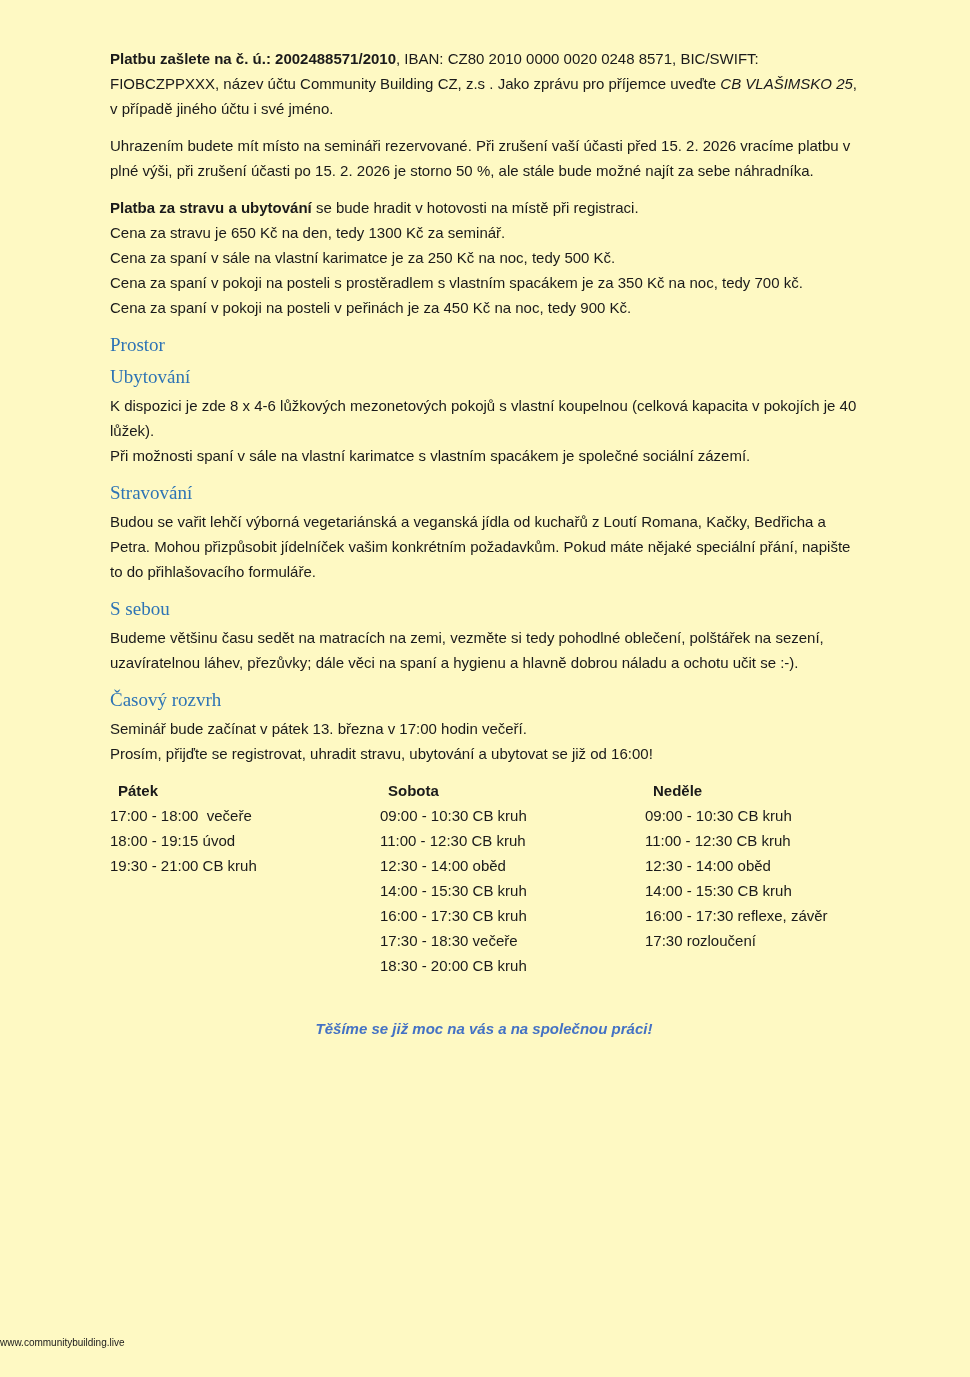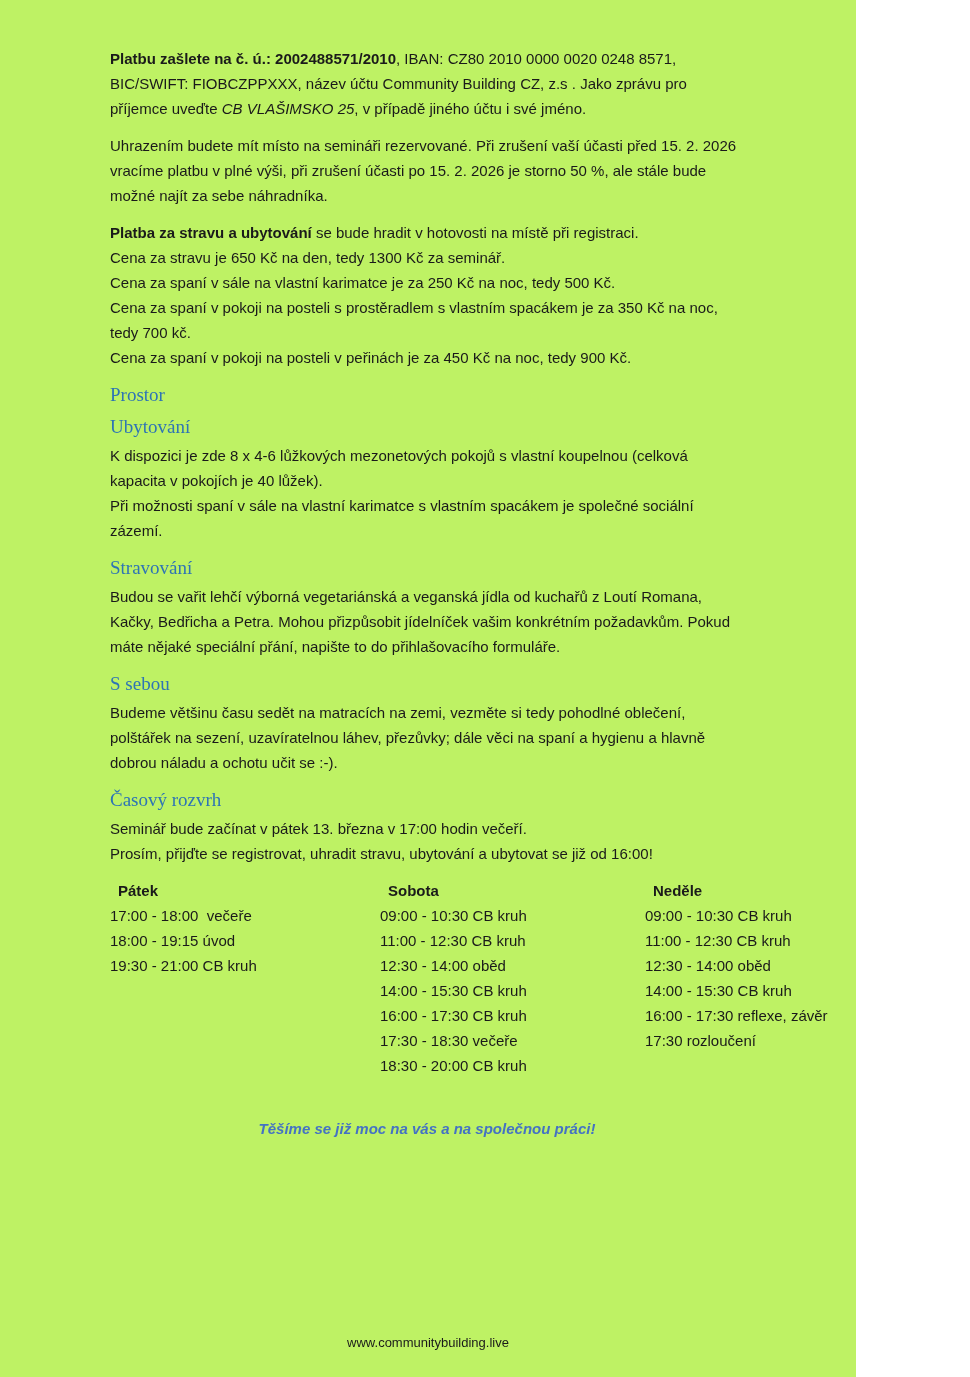--- a/index.html
+++ b/index.html
@@ -2,23 +2,23 @@
 <html><head>
 <meta charset="utf-8">
 <style>
   html, body {
     margin: 0;
     padding: 0;
     background: #ffffff;
   }
   .page {
     position: relative;
-    width: 856px;
+    width: 970px;
     height: 1377px;
-    background: #bef264;
+    background: #fef9c3;
     overflow: hidden;
     font-family: "Liberation Sans", "DejaVu Sans", sans-serif;
     font-size: 15px;
     line-height: 25px;
     color: #1a1a1a;
   }
   .content {
     padding: 46px 112px 0 110px;
   }
   p.body, div.body {
@@ -50,23 +50,23 @@
     color: #4472C4;
     font-style: italic;
     font-weight: 600;
     font-size: 15px;
   }
   .footer {
     position: absolute;
     left: 0;
     right: 0;
     bottom: 22px;
-    text-align: center;
+    text-align: left;
     color: #1a1a1a;
-    font-size: 13px;
+    font-size: 10px;
   }
 </style>
 </head>
 <body>
 
 <div class="page">
   <div class="content">
 
     <p class="body"><span class="bold">Platbu zašlete na č. ú.: 2002488571/2010</span><span>, IBAN: CZ80 2010 0000 0020 0248 8571, BIC/SWIFT: FIOBCZPPXXX, název účtu Community Building CZ, z.s . Jako zprávu pro příjemce uveďte </span><span class="italic">CB VLAŠIMSKO 25</span><span>, v případě jiného účtu i své jméno.</span></p>
 

